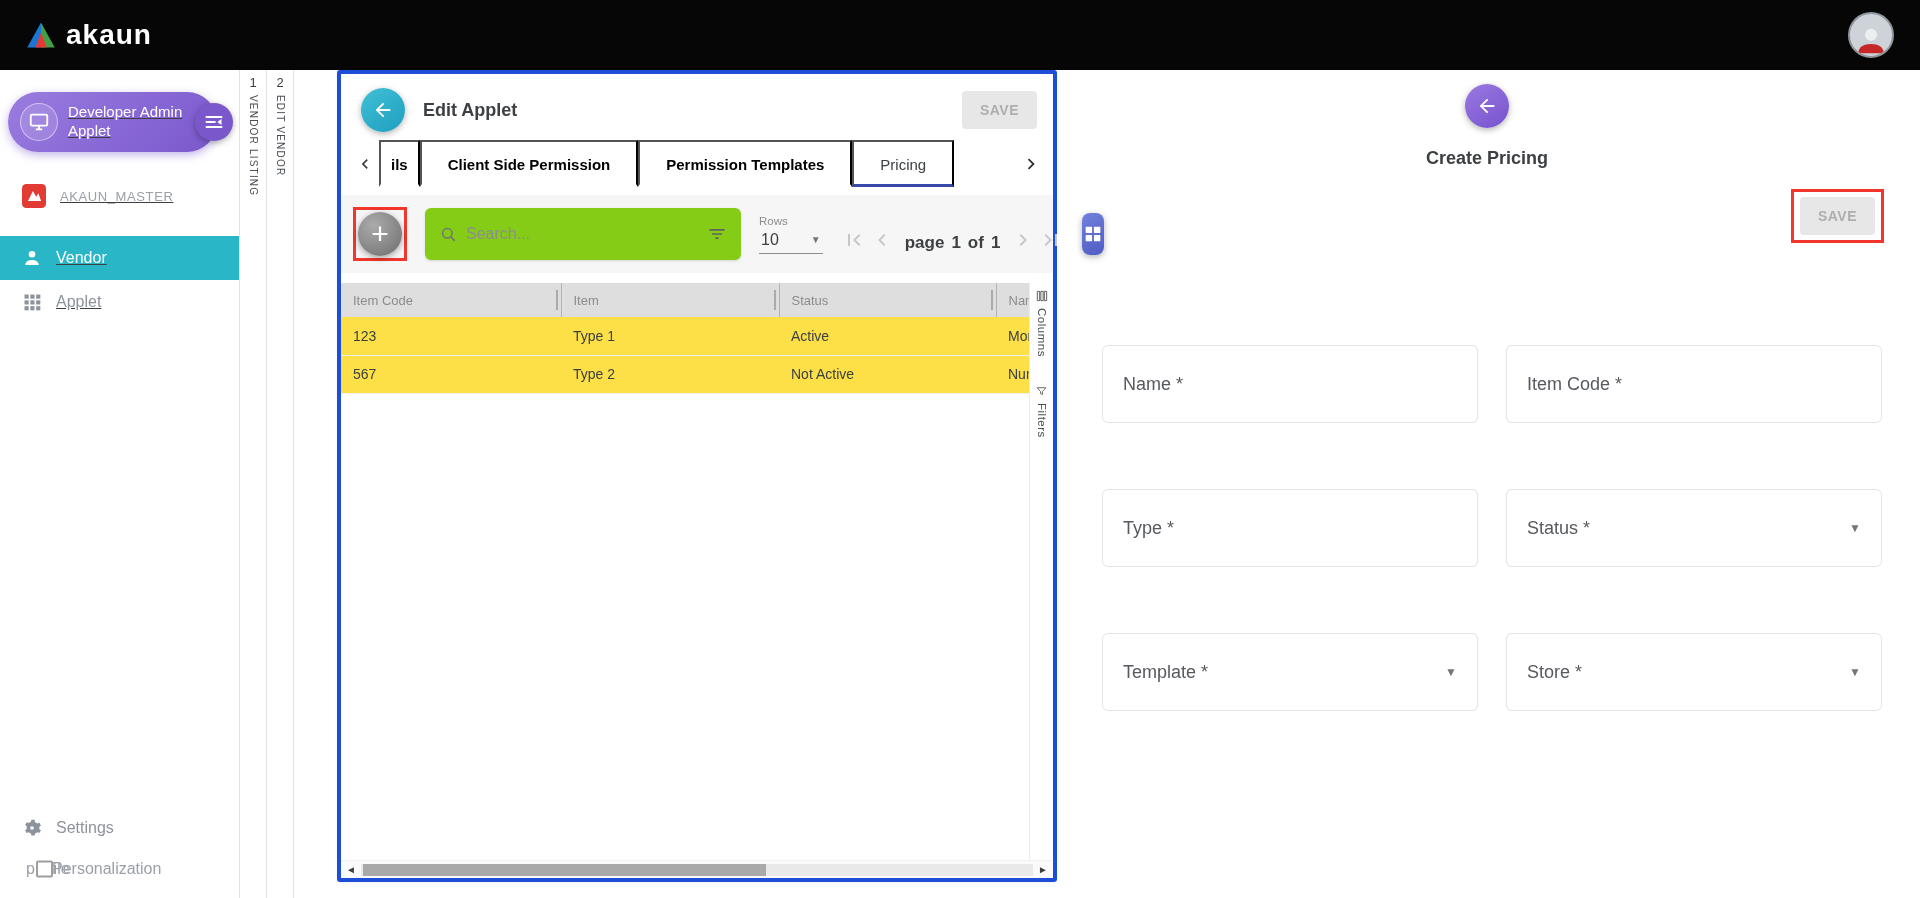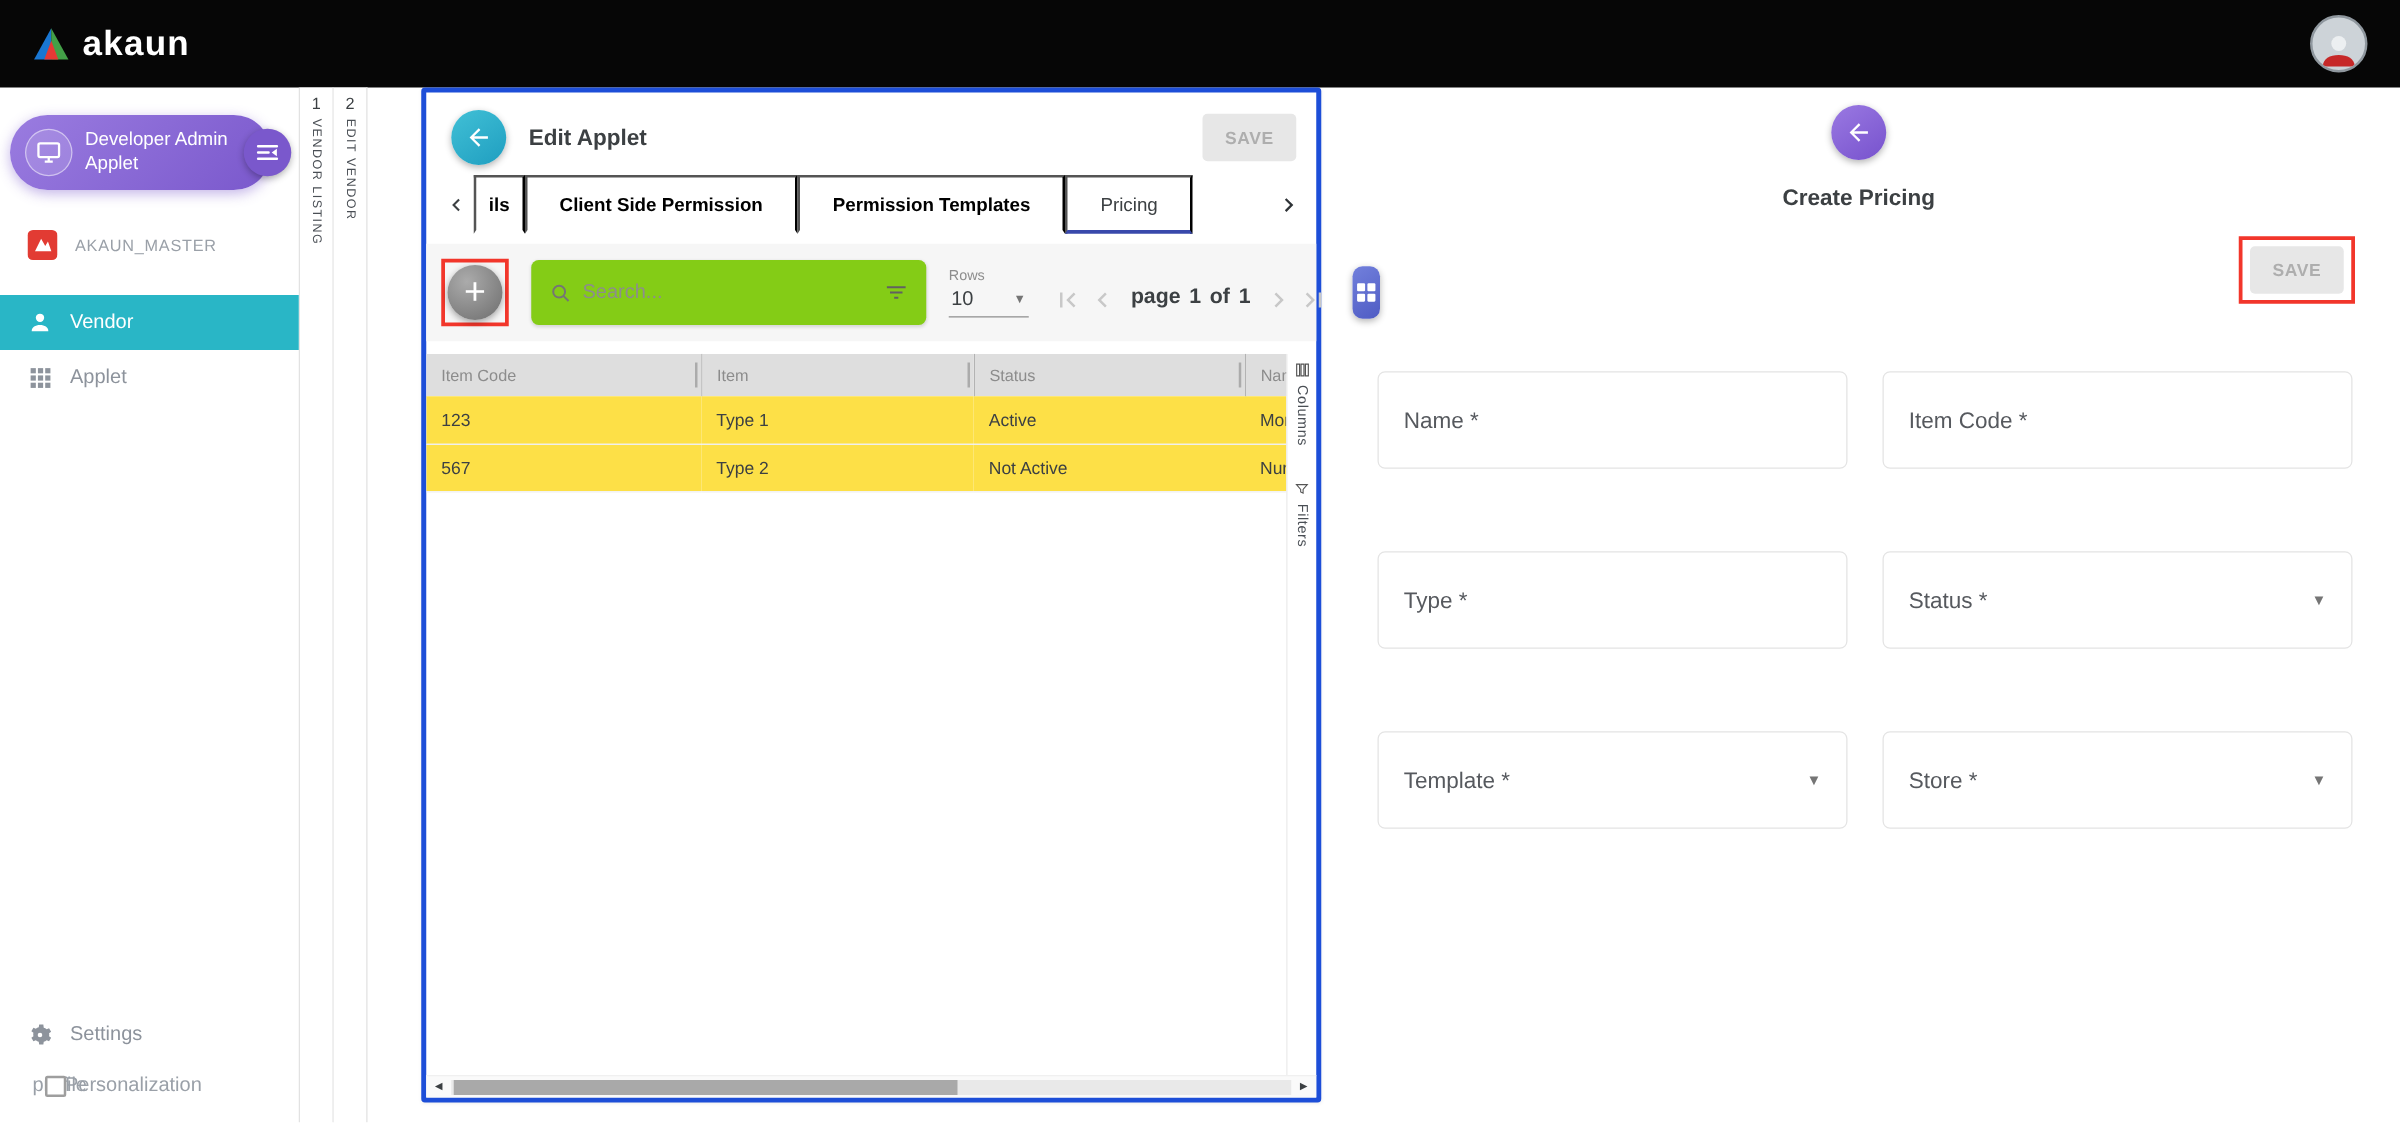--- a/index.html
+++ b/index.html
@@ -12,21 +12,21 @@
   .brand { display:flex; align-items:center; gap:10px; }
   .brand-name { color:#fff; font-size:28px; font-weight:bold; letter-spacing:1px; }
   .avatar { width:46px; height:46px; border-radius:50%; background:#cdd3d8;
             border:2px solid #8f979e; display:flex; align-items:flex-end;
             justify-content:center; overflow:hidden; cursor:pointer; }
 
   
   .main { display:flex; height:828px; position:relative; }
 
   
-  .sidebar { width:240px; border-right:1px solid #e2e2e2; position:relative; padding-top:16px; flex:none; }
+  .sidebar { width:240px; border-right:1px solid #e2e2e2; position:relative; padding-top:16px; flex:none;text-decoration:underline; }
   .pill { margin:6px 22px 20px 8px; height:60px; border-radius:32px; position:relative;
           background:linear-gradient(135deg, var(--purple-start,#9a7ce0), var(--purple-end,#7a58cc));
           display:flex; align-items:center; padding:0 12px; color:#fff;
           box-shadow:0 3px 10px rgba(122,88,204,.45); cursor:pointer; }
   .pill-icon { width:38px; height:38px; border-radius:50%; flex:none;
                background:rgba(255,255,255,.14); border:1px solid rgba(255,255,255,.5);
                display:flex; align-items:center; justify-content:center; margin-right:10px; }
   .pill-text { font-size:15px; line-height:1.25; font-weight:500; width:124px; }
   .pill-collapse { position:absolute; right:-16px; top:11px; width:38px; height:38px; border-radius:50%;
                    background:var(--purple-end,#7a58cc); display:flex; align-items:center; justify-content:center;
@@ -85,21 +85,21 @@
                padding:0 14px; gap:8px; flex:none; }
   .searchbox input { border:none; outline:none; flex:1; font-size:16px; color:#555;
                      background:transparent; font-family:inherit; }
   .searchbox input::placeholder { color:#8d8d8d; }
   .filter-btn { background:none; border:none; cursor:pointer; display:flex; margin-left:auto; }
   .rows-group { display:flex; flex-direction:column; gap:2px; font-size:11.5px; color:#8d8d8d; }
   .rows-select { display:flex; align-items:center; min-width:52px;
                  border-bottom:1px solid #8d8d8d; font-size:16px; color:#3c4043;
                  padding:2px 2px 4px; cursor:pointer;gap:32px; }
   .dd-small { font-size:10px; color:#757575; }
-  .pager { display:flex; align-items:flex-start; gap:2px;margin-top:12px; }
+  .pager { display:flex; align-items:flex-end; gap:2px;margin-top:12px; }
   .pg-btn { background:none; border:none; cursor:pointer; width:26px; height:26px;
             display:flex; align-items:center; justify-content:center; color:#c8c8c8; }
   .page-text { display:flex; align-items:baseline; gap:7px; margin:0 8px;
                font-size:17px; font-weight:700; color:#3c4043; }
   .grid-btn { margin-left:auto; width:42px; height:42px; border-radius:8px; border:none; cursor:pointer;
               background:linear-gradient(145deg,#7280dc,var(--indigo,#4f5cc4));
               display:flex; align-items:center; justify-content:center;
               box-shadow:0 2px 6px rgba(0,0,0,.3); }
 
   .table-zone { display:flex; flex:1; overflow:hidden; }
@@ -125,21 +125,21 @@
               color:#3c4043; text-align:center; padding:0; }
   .hs-track { flex:1; height:12px; background:#e9e9e9; position:relative; }
   .hs-thumb { position:absolute; left:2px; top:0; height:100%; width:60%;
               background:#a9a9a9; cursor:grab; }
 
   
   .panel-right { flex:1; margin-left:21px; padding:0 36px 0 12px; }
   .pr-header { display:flex; align-items:center; gap:20px; padding:14px 0 10px;flex-direction:column; }
   .annot-save { margin-left:auto; border:3px solid var(--annotation-red,#f2362b); padding:5px 6px; }
   .annot-save .save-btn { margin-left:0; }
-  .fields { margin:44px 0 0 12px; display:grid; grid-template-columns:376px 376px;
+  .fields { margin:92px 0 0 12px; display:grid; grid-template-columns:376px 376px;
             column-gap:28px; row-gap:66px; }
   .field { height:78px; border:1px solid #e4e4e4; border-radius:6px; background:#fff;
            display:flex; align-items:center; padding:0 20px; font-size:18px; color:#56595e;
            cursor:text; }
   .field .dd { margin-left:auto; font-size:12px; color:#757575; }
 </style>
 </head>
 <body>
 
 <header class="topbar">

